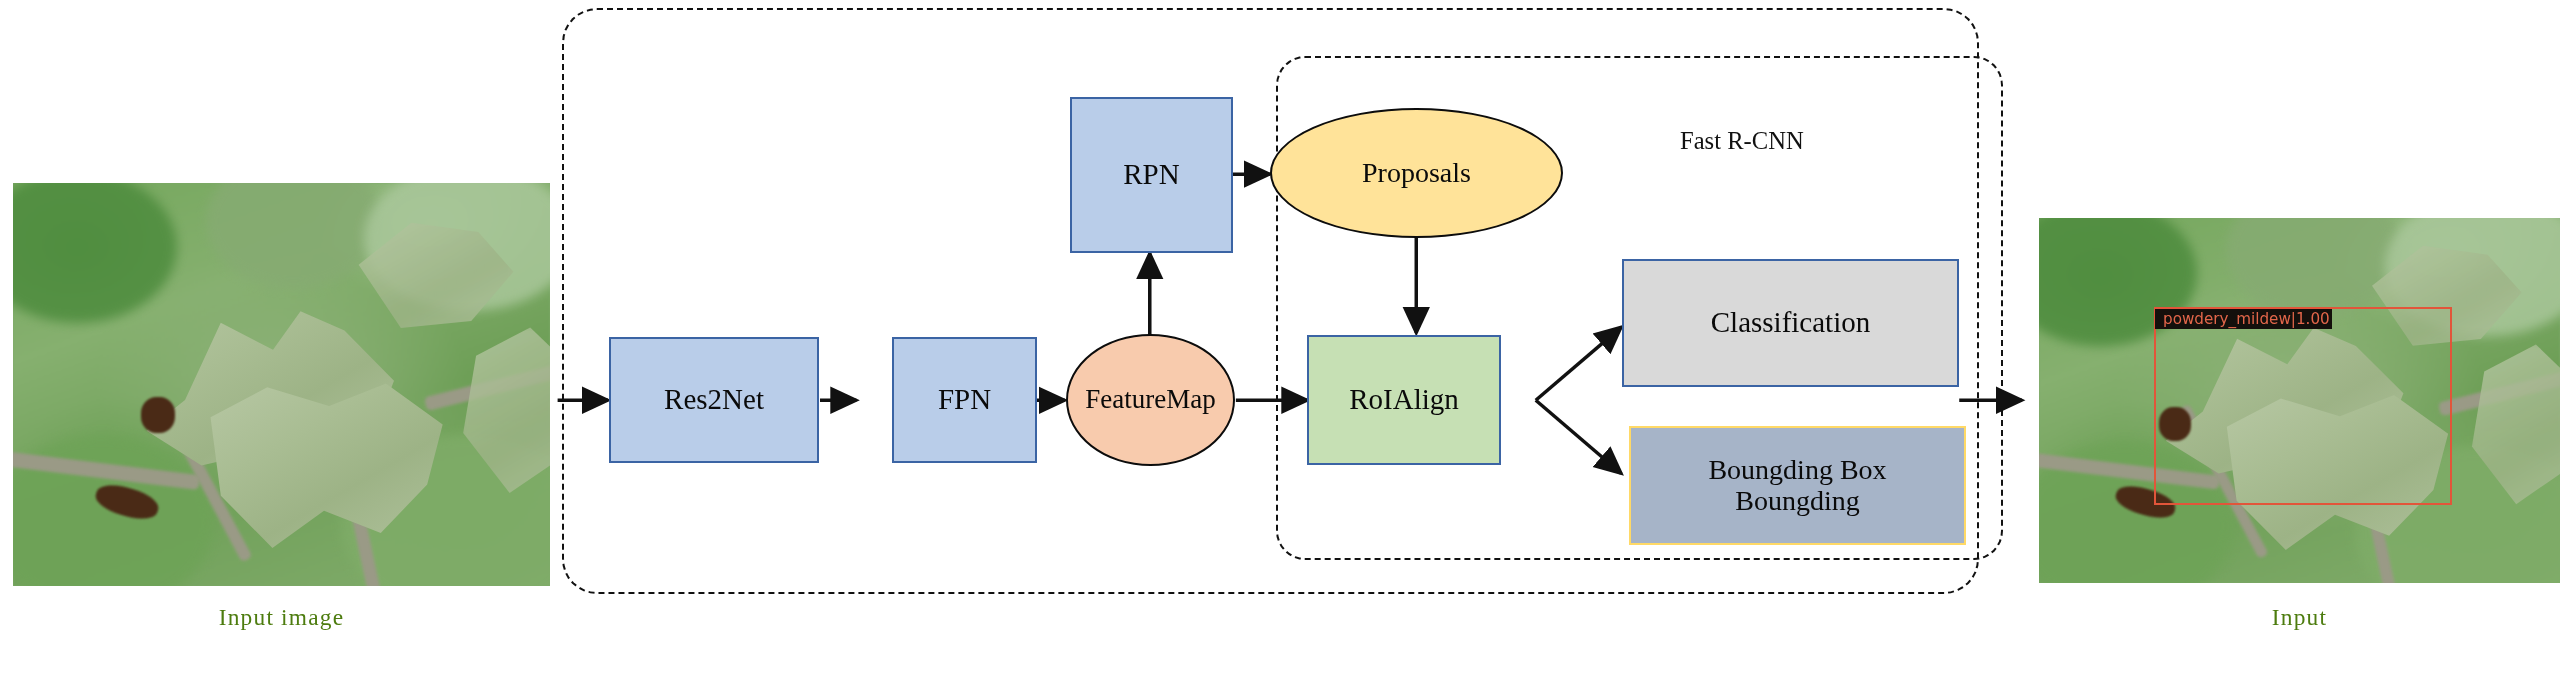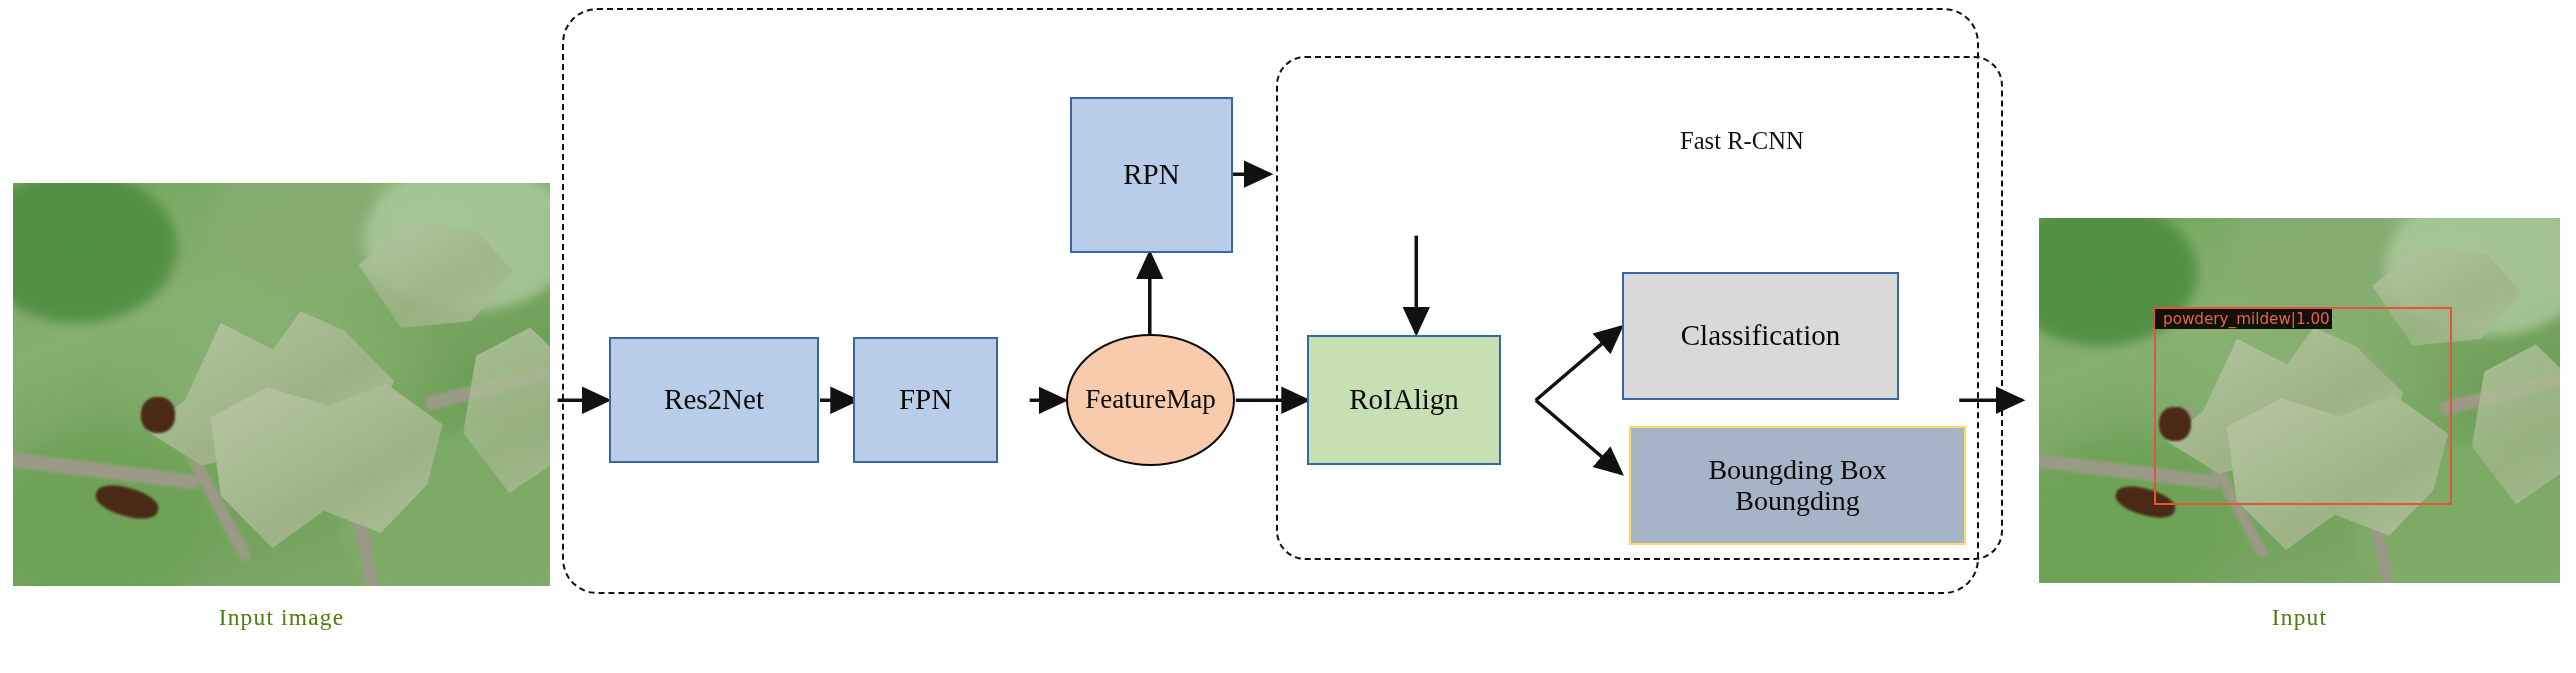--- a/index.html
+++ b/index.html
@@ -117,34 +117,35 @@
       <line x1="2622" y1="683" x2="2768" y2="558"></line>
 
       <line x1="2622" y1="683" x2="2768" y2="808"></line>
 
       <line x1="3345" y1="683" x2="3452" y2="683"></line>
     </g>
   </svg>
 
   <div class="node rect blue" style="left:609px;top:337px;width:210px;height:126px;font-size:29px;">Res2Net</div>
 
-  <div class="node rect blue" style="left:853px;top:337px;width:145px;height:126px;font-size:29px;">FPN</div>
+  <div class="node rect blue" style="left:892px;top:337px;width:145px;height:126px;font-size:29px;">FPN</div>
 
   <div class="node ell peach" style="left:1066px;top:334px;width:169px;height:132px;font-size:27px;
               flex-direction:row;">
     <span>Feature</span>
     <span>Map</span>
   </div>
 
   <div class="node rect blue" style="left:1070px;top:97px;width:163px;height:156px;font-size:29px;">RPN</div>
 
+  <div class="node ell gold" style="left:1270px;top:108px;width:293px;height:130px;font-size:28px;">Proposals</div>
 
   <div class="node rect green" style="left:1307px;top:335px;width:194px;height:130px;font-size:29px;">RoIAlign</div>
 
-  <div class="node rect grey" style="left:1622px;top:272px;width:277px;height:128px;font-size:29px;">Classification</div>
+  <div class="node rect grey" style="left:1622px;top:259px;width:337px;height:128px;font-size:29px;">Classification</div>
 
   <div class="node rect slate" style="left:1629px;top:426px;width:337px;height:119px;font-size:28px;
               flex-direction:column;">
     <span>Boungding Box</span>
     <span>Boungding</span>
   </div>
 
   <div class="photo" style="left:2039px;top:218px;width:521px;height:365px;">
     <div class="sky"></div>
     <div class="blurleaf" style="left:-35px;top:-17.6px;width:193px;height:146px;background:#4e8c3e;"></div>

